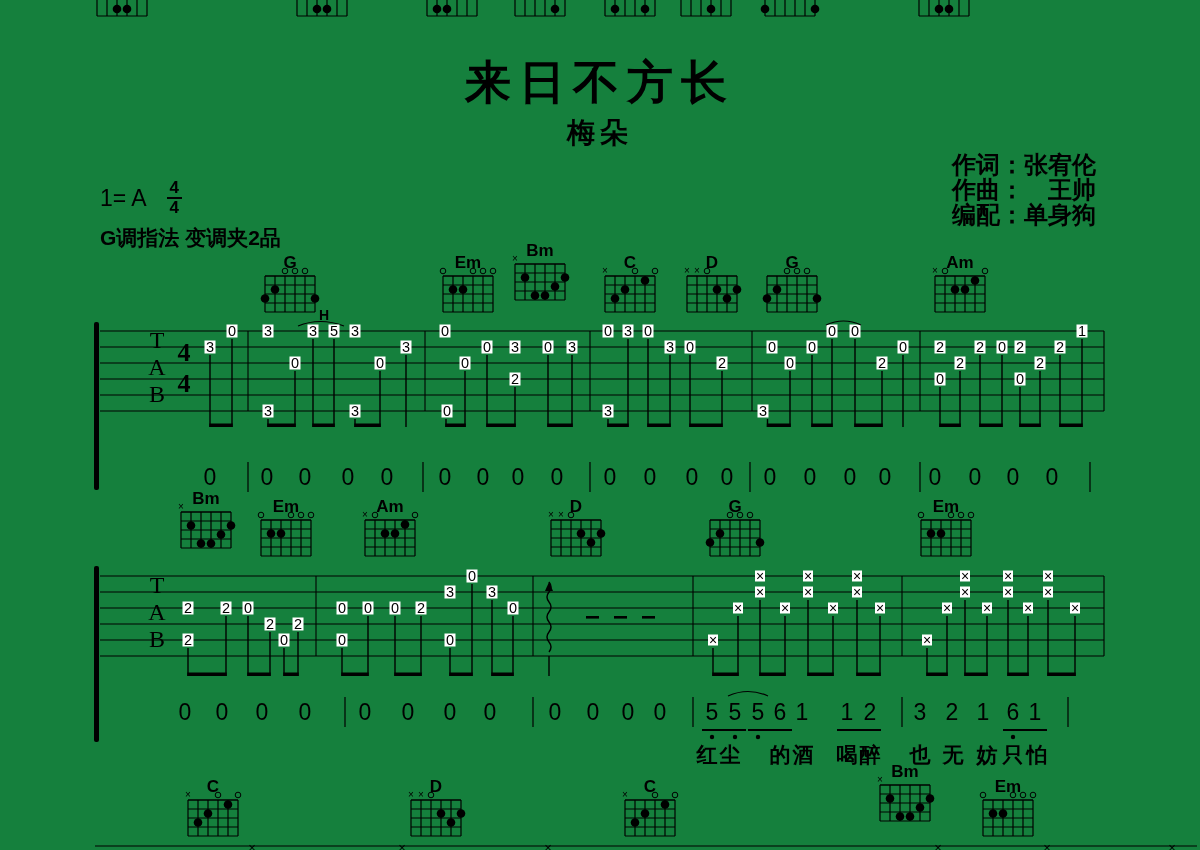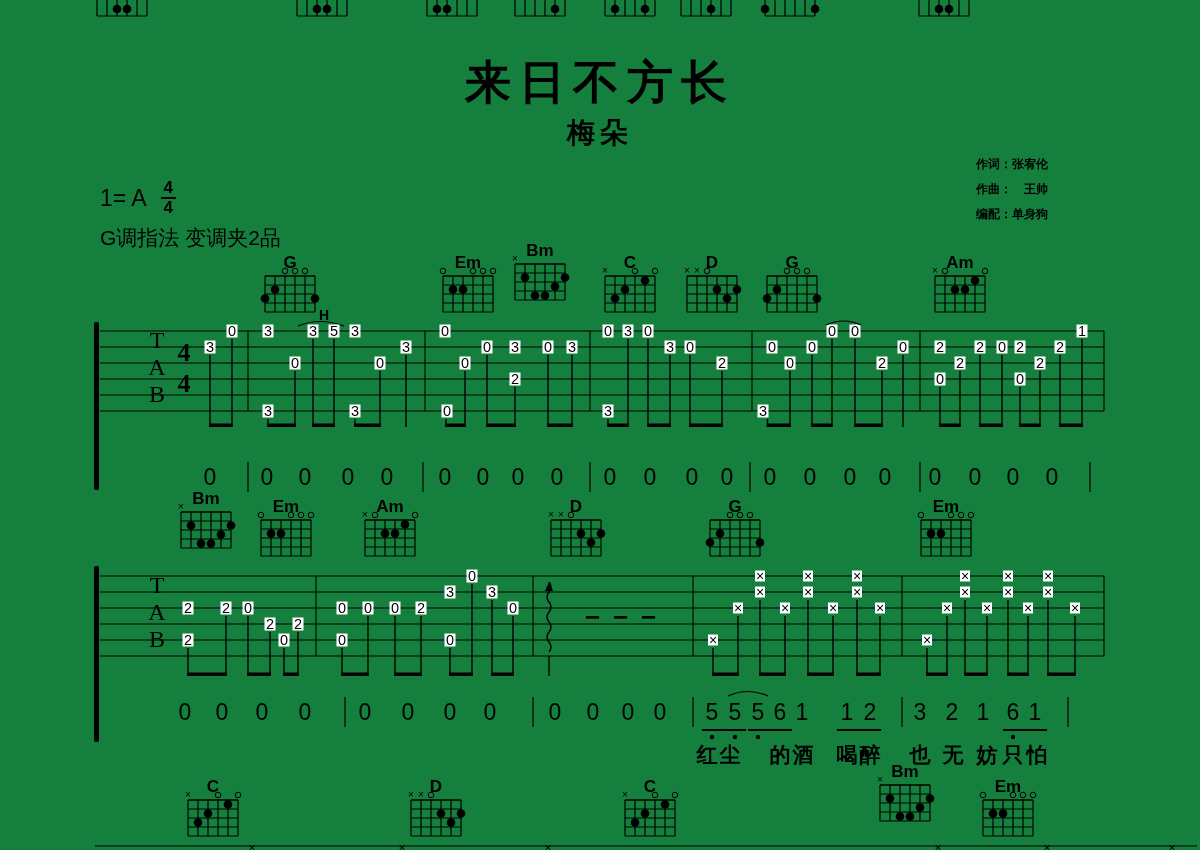--- a/index.html
+++ b/index.html
@@ -2,28 +2,28 @@
 <html><head>
 <meta charset="utf-8">
 <style>
   html,body{margin:0;padding:0;background:#888;}
   .page{position:relative;width:1200px;height:850px;background:#15803d;overflow:hidden;
         font-family:"Liberation Sans",sans-serif;color:#000;}
   .title{position:absolute;top:52px;left:0;width:100%;text-align:center;
          font-size:46px;font-weight:bold;letter-spacing:8px;}
   .artist{position:absolute;top:114px;left:0;width:100%;text-align:center;
           font-size:28px;font-weight:bold;letter-spacing:5px;}
-  .credits{position:absolute;top:152px;left:952px;font-size:12px;line-height:25px;
-           font-weight:bold;margin-left:24px;}
+  .credits{position:absolute;top:152px;left:952px;font-size:24px;line-height:25px;
+           font-weight:bold;}
   .keyline{position:absolute;top:180px;left:100px;font-size:23px;display:flex;
-           align-items:center;gap:14px;}
+           align-items:center;gap:20px;}
   .frac{display:inline-flex;flex-direction:column;align-items:center;}
   .frac span{display:block;font-size:17px;font-weight:bold;line-height:16px;}
   .fbar{width:15px;height:2px;background:#000;margin:1px 0;}
-  .fingering{position:absolute;top:224px;left:100px;font-size:21px;font-weight:normal;}
+  .fingering{position:absolute;top:224px;left:100px;font-size:21px;font-weight:bold;}
   #score{position:absolute;top:0;left:0;}
   text{font-family:"Liberation Sans",sans-serif;fill:#000;}
   .serif{font-family:"Liberation Serif",serif;}
 </style>
 </head>
 <body>
 
 <div class="page">
   <div class="title">来日不方长</div>
   <div class="artist">梅朵</div>

